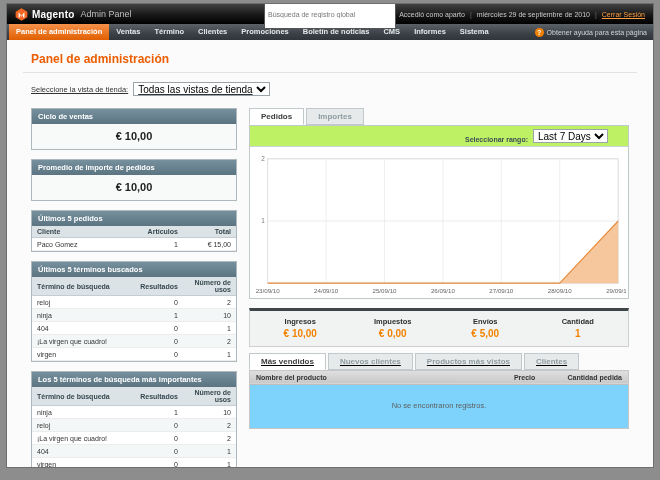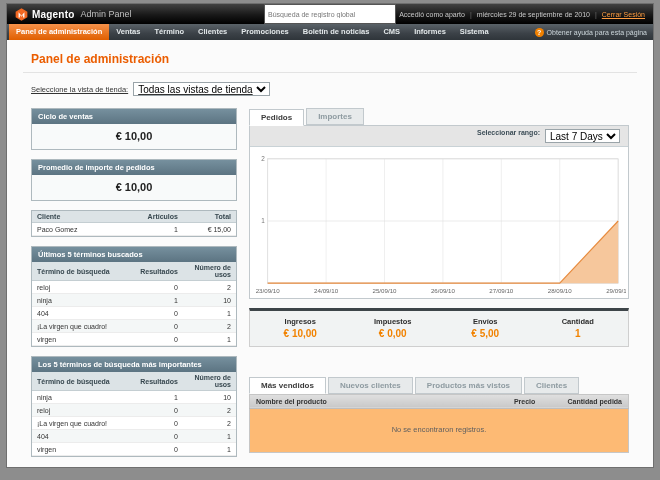--- a/index.html
+++ b/index.html
@@ -8,21 +8,21 @@
   .page { background: #fbfbfb; height: 465px; overflow: hidden; border: 1px solid #6f6f6f; }
 
   
   .topbar { height: 20px; display: flex; align-items: center; padding: 0 8px;
             background: linear-gradient(#424242, #181818 55%, #000); }
   .brand { display: flex; align-items: center; gap: 4px; flex: 1; }
   .logo { width: 13px; height: 13px; }
   .brand-name { color: #fff; font-weight: bold; font-size: 10px; letter-spacing: .2px; }
   .brand-suffix { color: #bfbfbf; font-size: 9px; margin-left: 2px; }
   .global-search { width: 132px; height: 20px; font-size: 7px; border: 1px solid #555;
-                   padding: 4px 3px; color: #777; background: #fff; font-family: inherit; }
+                   padding: 14px 3px; color: #777; background: #fff; font-family: inherit; }
   .session { flex: 1; display: flex; justify-content: flex-end; align-items: center; gap: 5px;
              font-size: 7px; color: #c9c9c9; white-space: nowrap; }
   .session .sep { color: #6e6e6e; }
   .logout { color: #ff9d40; text-decoration: underline; cursor: pointer; }
 
   
   .mainnav { height: 16px; display: flex; align-items: stretch; padding: 0 2px;
              background: linear-gradient(#5a6268, #3b4147 60%, #2f353a); }
   .nav-item { line-height: 16px; padding: 0 7px; font-size: 7.5px; font-weight: bold;
               color: #e3e8ea; text-decoration: none; cursor: pointer; white-space: nowrap; }
@@ -48,44 +48,44 @@
   .card-value { text-align: center; font-size: 11px; font-weight: bold; color: #222;
                 padding: 6px 0 7px; background: #f8fafa; }
   .card table { width: 100%; border-collapse: collapse; font-size: 7px; }
   .card th { background: #dce3e6; color: #37474f; font-weight: bold; padding: 2px 5px;
              text-align: left; border-bottom: 1px solid #c4ced2; }
   .card th.num, .card td.num { text-align: right; }
   .card td { padding: 2.5px 5px; color: #333; background: #fff; border-bottom: 1px solid #ececec; }
   .card tbody tr:nth-child(even) td { background: #f4f7f7; }
   .card th:nth-child(1) { width: 50%; } .card th:nth-child(2) { width: 24%; } .card th:nth-child(3) { width: 26%; }
 
-  .tabs { display: flex; align-items: center; position: relative; z-index: 1; }
+  .tabs { display: flex; align-items: flex-start; position: relative; z-index: 1; }
   .tab { padding: 3px 11px; border: 1px solid #c2c9cd; background: #e7eaeb; color: #8e9ba1;
          font-weight: bold; font-size: 8px; margin-right: 2px; cursor: pointer; white-space: nowrap; }
   .tab.active { background: #fff; color: #3c3c3c; border-bottom-color: #fff; margin-bottom: -1px; }
 
   .chart-panel { border: 1px solid #c2c9cd; background: #fff; }
-  .range-bar { display: flex; justify-content: flex-end; align-items: flex-start; gap: 5px;
-               background: #e5e5e5; padding: 3px 8px; border-bottom: 1px solid #c9d2d6;
+  .range-bar { display: flex; justify-content: flex-end; align-items: flex-end; gap: 5px;
+               background: #bef264; padding: 3px 20px; border-bottom: 1px solid #c9d2d6;
                font-size: 7px; font-weight: bold; color: #3c4d57; }
   .chart { display: block; width: 100%; height: auto; padding: 4px 2px 0; }
 
   .totals { margin-top: 9px; border: 1px solid #cfcfcf; border-top: 3px solid #3e4549;
             background: #f1f3f3; display: flex; padding: 6px 4px 7px; }
   .total { flex: 1; text-align: center; }
   .t-label { display: block; font-size: 7.5px; font-weight: bold; color: #2c2c2c; }
   .t-value { display: block; font-size: 10px; font-weight: bold; color: #f18200; margin-top: 2px; }
 
-  .tabs2 { margin-top: 30px; }
+  .tabs2 { margin-top: 6px; text-decoration: underline; }
   .products { width: 100%; border-collapse: collapse; border: 1px solid #c6c6c6; }
   .products th { background: linear-gradient(#e0e0e0, #c8c8c8); font-size: 7px; padding: 3px 6px;
                  color: #333; border-bottom: 1px solid #bdbdbd; text-align: left; }
   .products th.num { text-align: right; }
   .products th:nth-child(1) { width: 55%; } .products th:nth-child(2) { width: 22%; } .products th:nth-child(3) { width: 23%; }
-  .products .empty { background: #fdba74; text-align: center; font-size: 7.5px; color: #5f5f5f; padding: 16px 0 18px; }
+  .products .empty { background: #7dd3fc; text-align: center; font-size: 7.5px; color: #5f5f5f; padding: 16px 0 18px; }
 </style>
 </head>
 <body>
 
 <div class="screen">
   <div class="page">
 
     <header class="topbar">
       <div class="brand">
         <svg class="logo" viewBox="0 0 20 20">
@@ -139,20 +139,21 @@
             <div class="card-head">Ciclo de ventas</div>
             <div class="card-value">€ 10,00</div>
           </section>
 
           <section class="card">
             <div class="card-head">Promedio de importe de pedidos</div>
             <div class="card-value">€ 10,00</div>
           </section>
 
           <section class="card">
+            <div class="card-head">Últimos 5 pedidos</div>
             <table>
               <thead>
                   <tr>
                     <th>Cliente</th>
                     <th class="num">Artículos</th>
                     <th class="num">Total</th>
                   </tr>
                 </thead>
               <tbody>
                   <tr>

